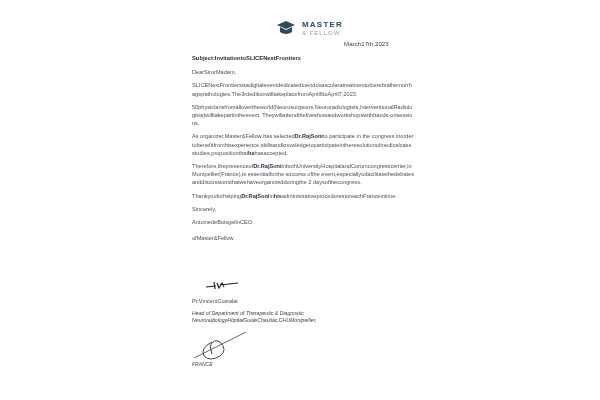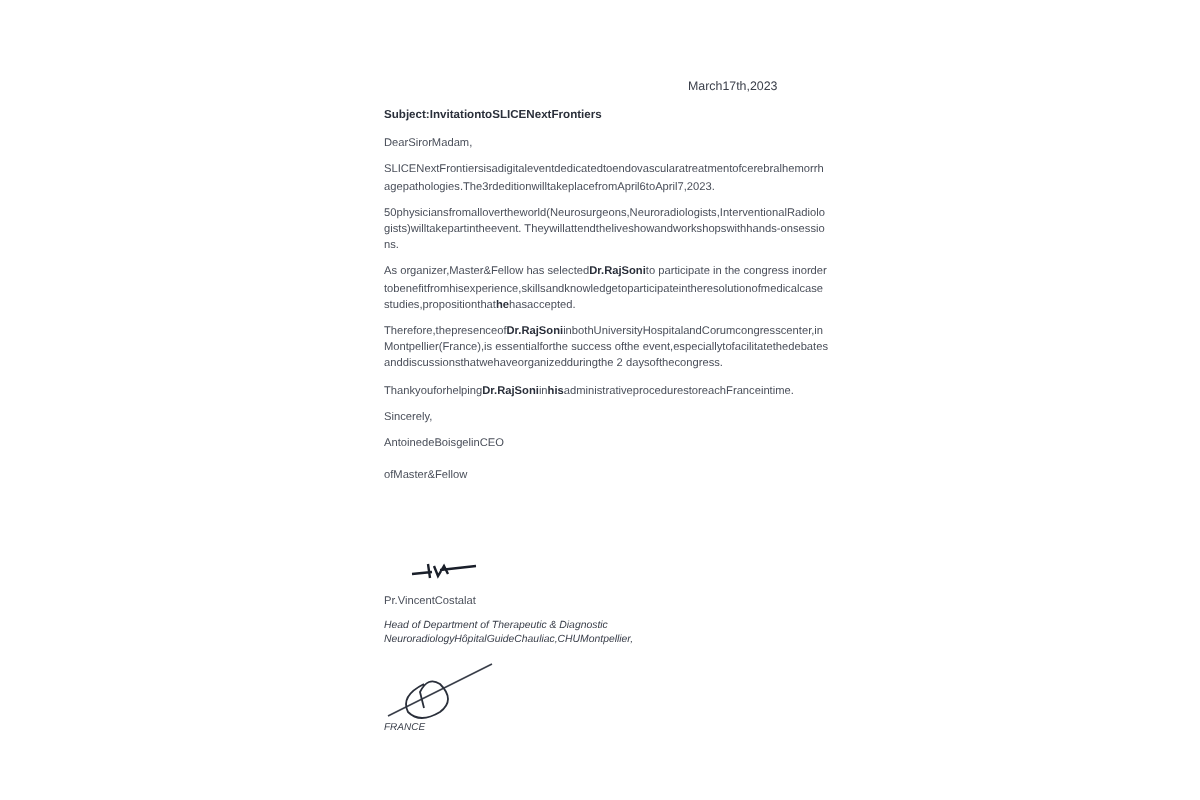--- a/index.html
+++ b/index.html
@@ -114,20 +114,30 @@
       font-size: 5px;
       font-style: italic;
       color: #3a3f4a;
     }
   </style>
 </head>
 <body>
 
 <div class="page">
 
+  <div class="logo">
+    <svg class="logo-icon" viewBox="0 0 20 16">
+      <polygon points="10,1 19,5 10,9 1,5" fill="#2f4b5a"></polygon>
+      <path d="M4,7 L4,12 Q10,16 16,12 L16,7 L10,10 Z" fill="#2f4b5a"></path>
+    </svg>
+    <div class="logo-text">
+      <span class="logo-line1">MASTER</span>
+      <span class="logo-line2">&amp; FELLOW</span>
+    </div>
+  </div>
 
   <div class="date">March17th,2023</div>
 
   <div class="body">
     <p class="subject">Subject:InvitationtoSLICENextFrontiers</p>
     <p>DearSirorMadam,</p>
     <p>SLICENextFrontiersisadigitaleventdedicatedtoendovascularatreatmentofcerebralhemorrhagepathologies.The3rdeditionwilltakeplacefromApril6toApril7,2023.</p>
     <p>50physiciansfromallovertheworld(Neurosurgeons,Neuroradiologists,InterventionalRadiologists)willtakepartintheevent. Theywillattendtheliveshowandworkshopswithhands-onsessions.</p>
     <p><span>As organizer,Master&amp;Fellow has selected</span><span class="bold-name">Dr.RajSoni</span><span>to participate in the congress inordertobenefitfromhisexperience,skillsandknowledgetoparticipateintheresolutionofmedicalcasestudies,propositionthat</span><span class="bold-name">he</span><span>hasaccepted.</span></p>
     <p><span>Therefore,thepresenceof</span><span class="bold-name">Dr.RajSoni</span><span>inbothUniversityHospitalandCorumcongresscenter,inMontpellier(France),is essentialforthe success ofthe event,especiallytofacilitatethedebatesanddiscussionsthatwehaveorganizedduringthe 2 daysofthecongress.</span></p>

